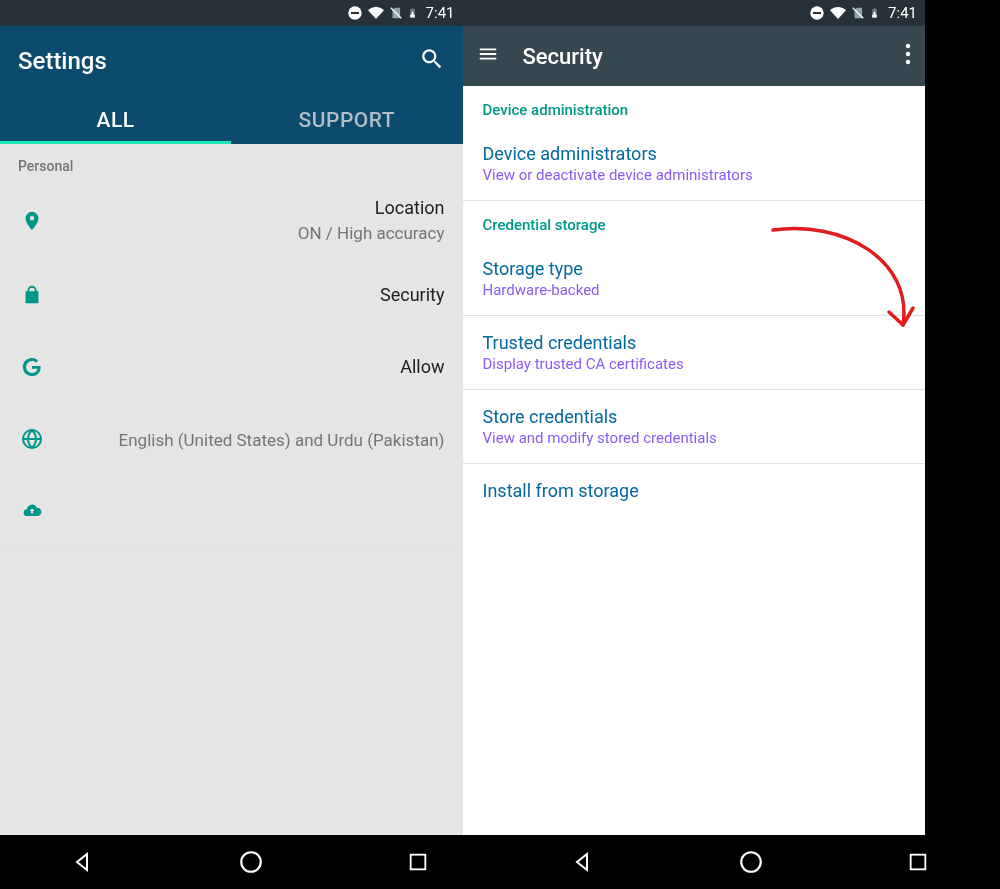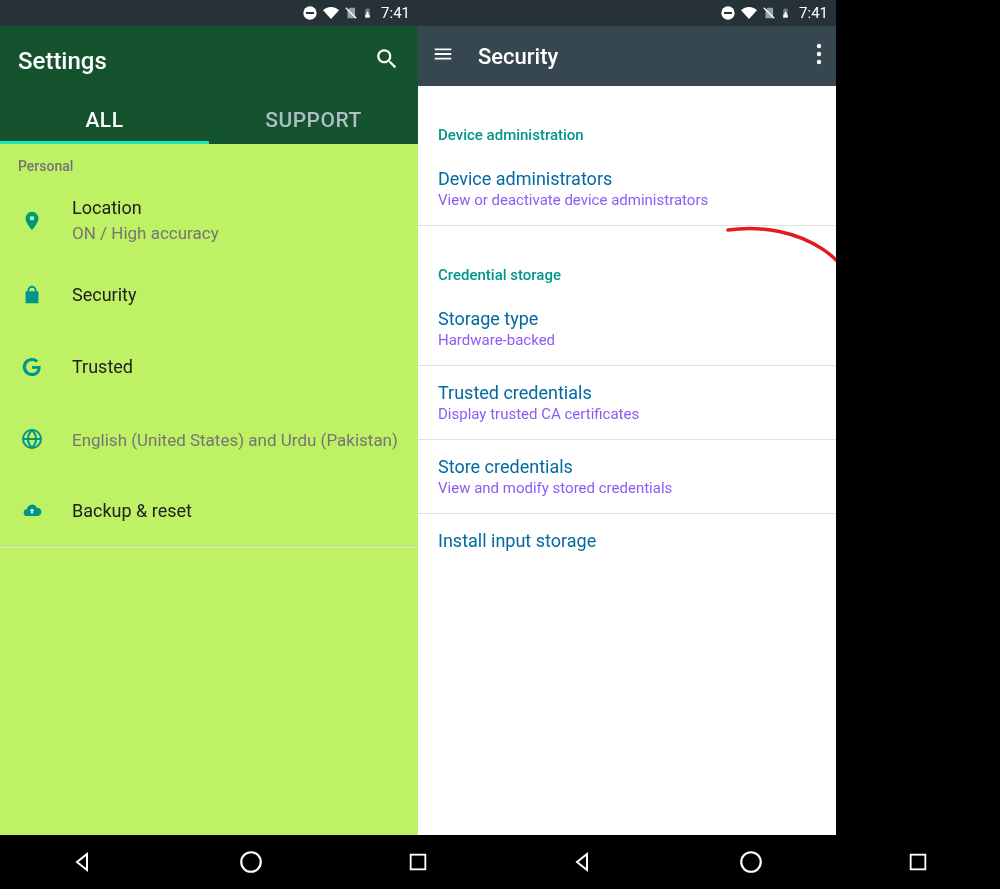--- a/index.html
+++ b/index.html
@@ -1,45 +1,45 @@
 <!DOCTYPE html>
 <html><head>
 <meta charset="utf-8">
 <style>
   * { box-sizing: border-box; margin: 0; padding: 0; }
   html, body { width: 1000px; height: 889px; font-family: Roboto, "Helvetica Neue", Arial, sans-serif; background:#000; }
-  .container { display:flex; width:836px; height:835px; background:#000; }
+  .container { display:flex; width:925px; height:835px; background:#000; }
   .phone { width:500px; height:835px; background:#fafafa; position:relative; overflow:hidden; display:flex; flex-direction:column; }
 
   
   .status-bar { height:26px; background:#263238; color:#fff; display:flex; align-items:center; justify-content:flex-end; padding:0 8px; gap:4px; font-size:14px; }
   .status-icons { display:flex; align-items:center; gap:4px; }
   .status-icons svg { display:block; }
   .status-time { margin-left:4px; font-size:15px; }
 
   
-  .appbar-large { background:#14532d; color:#fff; }
+  .appbar-large { background:#0c4a6e; color:#fff; }
   .appbar-large .row1 { display:flex; align-items:center; height:70px; padding:0 18px; }
   .appbar-large .title { font-size:24px; font-weight:500; flex:1; }
   .appbar-large .search { }
   .tabs { display:flex; height:48px; }
   .tab { flex:1; display:flex; align-items:center; justify-content:center; font-size:21px; font-weight:500; letter-spacing:0.5px; color:#b0bec5; position:relative; cursor:pointer; }
   .tab.active { color:#fff; }
   .tab.active::after { content:""; position:absolute; left:0; right:0; bottom:0; height:3px; background:#1de9b6; }
 
   .appbar-small { background:#37474f; color:#fff; height:60px; display:flex; align-items:center; padding:0 14px; gap:24px; }
   .appbar-small .title { font-size:22px; font-weight:500; flex:1; }
 
   
-  .content { flex:1; overflow:hidden; background:#bef264; }
+  .content { flex:1; overflow:hidden; background:#e5e5e5; }
   .subheader { font-size:14px; color:#757575; padding:14px 18px 8px; font-weight:500; }
-  .section-header { font-size:15px; color:#009688; font-weight:500; padding:40px 20px 8px; }
+  .section-header { font-size:15px; color:#009688; font-weight:500; padding:15px 20px 8px; }
   .list-item { display:flex; align-items:center; min-height:72px; padding:14px 18px; gap:26px; }
   .list-item .icon { width:28px; display:flex; align-items:center; justify-content:center; color:#009688; }
-  .list-item .texts { flex:1; min-width:0; }
+  .list-item .texts { flex:1; min-width:0;text-align:right; }
   .list-item .primary { font-size:18px; color:#212121; line-height:1.35; }
   .list-item .secondary { font-size:17px; color:#757575; line-height:1.35; margin-top:2px; }
   .divider { height:1px; background:#e0e0e0; margin-left:0; }
 
   
   .r-item { padding:16px 20px; }
   .r-item .primary { font-size:18px; color:#0369a1; }
   .r-item .secondary { font-size:15px; color:#8b5cf6; margin-top:2px; }
   .r-item.with-toggle { display:flex; align-items:center; gap:12px; }
   .r-item.with-toggle .texts { flex:1; }
@@ -143,21 +143,21 @@
       </div>
 
 
       <div class="list-item">
         <span class="icon">
           <svg width="24" height="24" viewBox="0 0 24 24" fill="#009688">
               <path d="M12 11v2.8h5.6c-0.5 2.5-2.6 4.2-5.6 4.2a6 6 0 010-12c1.6 0 3 .6 4.1 1.6l2-2A9 9 0 1012 21c5 0 8.6-3.5 8.6-8.6 0-.5 0-1-.1-1.4H12z"></path>
             </svg>
         </span>
         <div class="texts">
-          <div class="primary">Trusted</div>
+          <div class="primary">Allow</div>
         </div>
       </div>
 
       <div class="list-item">
         <span class="icon">
           <svg width="24" height="24" viewBox="0 0 24 24" fill="none" stroke="#009688" stroke-width="2">
               <circle cx="12" cy="12" r="9"></circle>
               <path d="M3 12h18M12 3c2.5 2.5 4 5.5 4 9s-1.5 6.5-4 9c-2.5-2.5-4-5.5-4-9s1.5-6.5 4-9z"></path>
             </svg>
         </span>
@@ -166,23 +166,20 @@
         </div>
       </div>
 
       <div class="list-item">
         <span class="icon">
           <svg width="26" height="20" viewBox="0 0 24 24" fill="#009688">
               <path d="M19 18H6a4 4 0 010-8 6 6 0 0111.6-1.8A4.5 4.5 0 0119 18z"></path>
               <path d="M12 9l-3 3h2v3h2v-3h2z" fill="#fafafa"></path>
             </svg>
         </span>
-        <div class="texts">
-          <div class="primary">Backup &amp; reset</div>
-        </div>
       </div>
 
       <div class="divider"></div>
     </div>
   </div>
 
   <div class="phone">
 
     <div class="status-bar">
       <div class="status-icons">
@@ -254,21 +251,21 @@
       </div>
       <div class="r-divider"></div>
 
       <div class="r-item">
         <div class="primary">Store credentials</div>
         <div class="secondary">View and modify stored credentials</div>
       </div>
       <div class="r-divider"></div>
 
       <div class="r-item">
-        <div class="primary">Install input storage</div>
+        <div class="primary">Install from storage</div>
       </div>
     </div>
 
     <svg class="annotation" style="left:300px; top:200px;" width="180" height="170" viewBox="0 0 180 170">
       <path d="M10 30 C 80 20, 150 60, 140 125" stroke="#e21b1b" stroke-width="3.5" fill="none" stroke-linecap="round"></path>
       <path d="M140 125 L126 112 M140 125 L150 108" stroke="#e21b1b" stroke-width="3.5" fill="none" stroke-linecap="round"></path>
     </svg>
 
   </div>
 </div>

